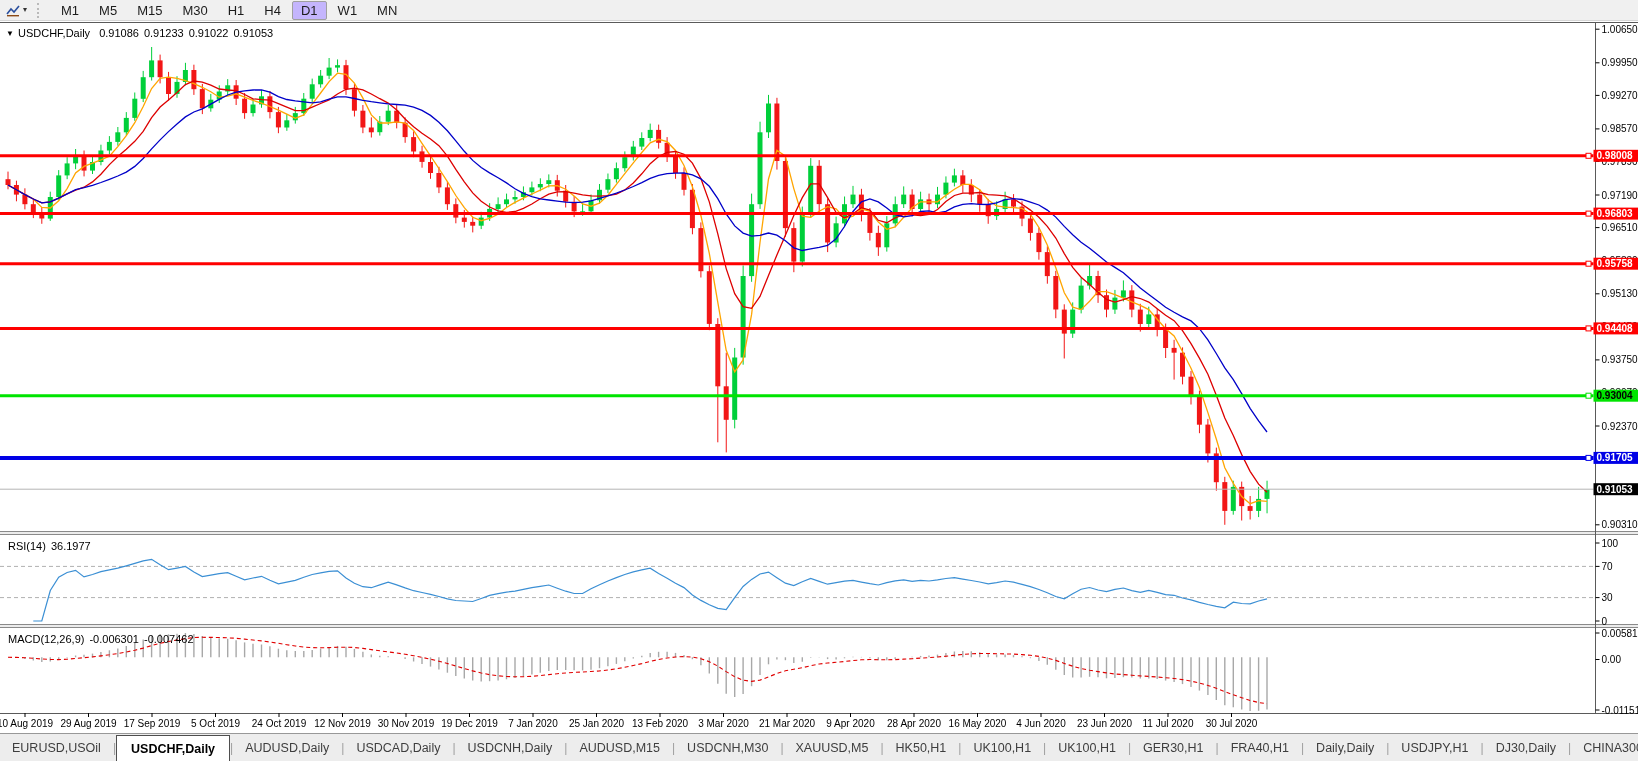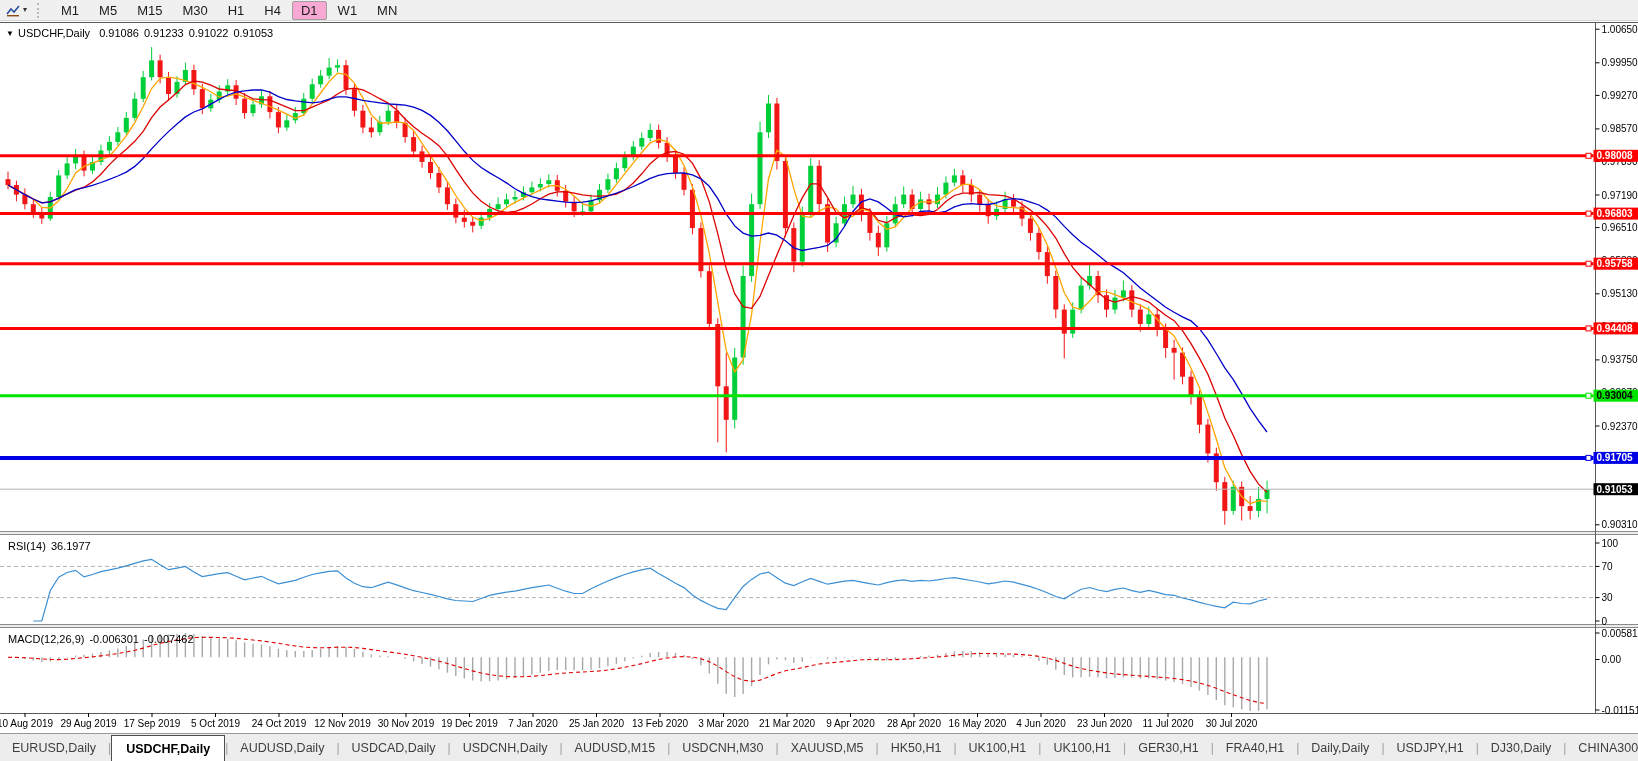--- a/index.html
+++ b/index.html
@@ -6,21 +6,21 @@
   body{width:1638px;height:761px;position:relative;background:#fff;overflow:hidden;
        font-family:"Liberation Sans",sans-serif;-webkit-font-smoothing:none}
   
   .toolbar{position:absolute;top:0;left:0;width:1638px;height:21px;background:#f0f0f0;
            border-bottom:1px solid #d6d6d6;display:flex;align-items:center;box-sizing:border-box}
   .tool-icon{display:flex;align-items:center;gap:2px;padding:0 6px;height:18px}
   .caret{font-size:8px;color:#333;line-height:1}
   .grip{width:5px;height:15px;border-left:2px dotted #b9b9b9;margin:0 7px 0 4px}
   .tfbtn{font-size:13px;color:#1c1c1c;padding:0 8px;height:17px;line-height:17px;
          border:1px solid transparent;background:transparent;border-radius:2px;margin:0 1px;cursor:default}
-  .tfbtn.active{background:#f9a8d4;border-color:#a0a0a0}
+  .tfbtn.active{background:#c4b5fd;border-color:#a0a0a0}
   
   #chart{position:absolute;top:21px;left:0}
   
   .tabbar{position:absolute;left:0;top:733px;width:1638px;height:28px;background:#ededed;
           border-top:1px solid #989898;display:flex;align-items:stretch;font-size:12.5px;
           color:#3e3e3e;box-sizing:border-box}
   .tab{display:flex;align-items:center;padding:0 12px;white-space:nowrap;cursor:default}
   .tab.active{background:#fff;border:1px solid #4e4e4e;border-bottom:none;color:#000;
               font-weight:bold;margin-top:1px;padding:0 14px}
   .tabsep{display:flex;align-items:center;color:#9f9f9f;font-size:12px}
@@ -641,21 +641,21 @@
     </g>
   <text x="6" y="15" font-size="8" fill="#000">▼</text>
   <text x="18" y="16" font-size="11" fill="#000"><tspan>USDCHF,Daily</tspan><tspan dx="9">0.91086</tspan><tspan dx="5">0.91233</tspan><tspan dx="5">0.91022</tspan><tspan dx="5">0.91053</tspan></text>
   <text x="8" y="529" font-size="11" fill="#000"><tspan>RSI(14)</tspan><tspan dx="5">36.1977</tspan></text>
   <text x="8" y="622" font-size="11" fill="#000"><tspan>MACD(12,26,9)</tspan><tspan dx="5">-0.006301</tspan><tspan dx="5">-0.007462</tspan></text>
 </svg>
 
 <div class="tabbar">
   <div class="lead-gap"></div>
   <div id="tabs" style="display:flex;align-items:stretch">
-      <div class="tab">EURUSD,Daily</div>
+      <div class="tab">EURUSD,USOil</div>
       <span class="tabsep">|</span>
       <div class="tab active">USDCHF,Daily</div>
       <span class="tabsep">|</span>
       <div class="tab">AUDUSD,Daily</div>
       <span class="tabsep">|</span>
       <div class="tab">USDCAD,Daily</div>
       <span class="tabsep">|</span>
       <div class="tab">USDCNH,Daily</div>
       <span class="tabsep">|</span>
       <div class="tab">AUDUSD,M15</div>

